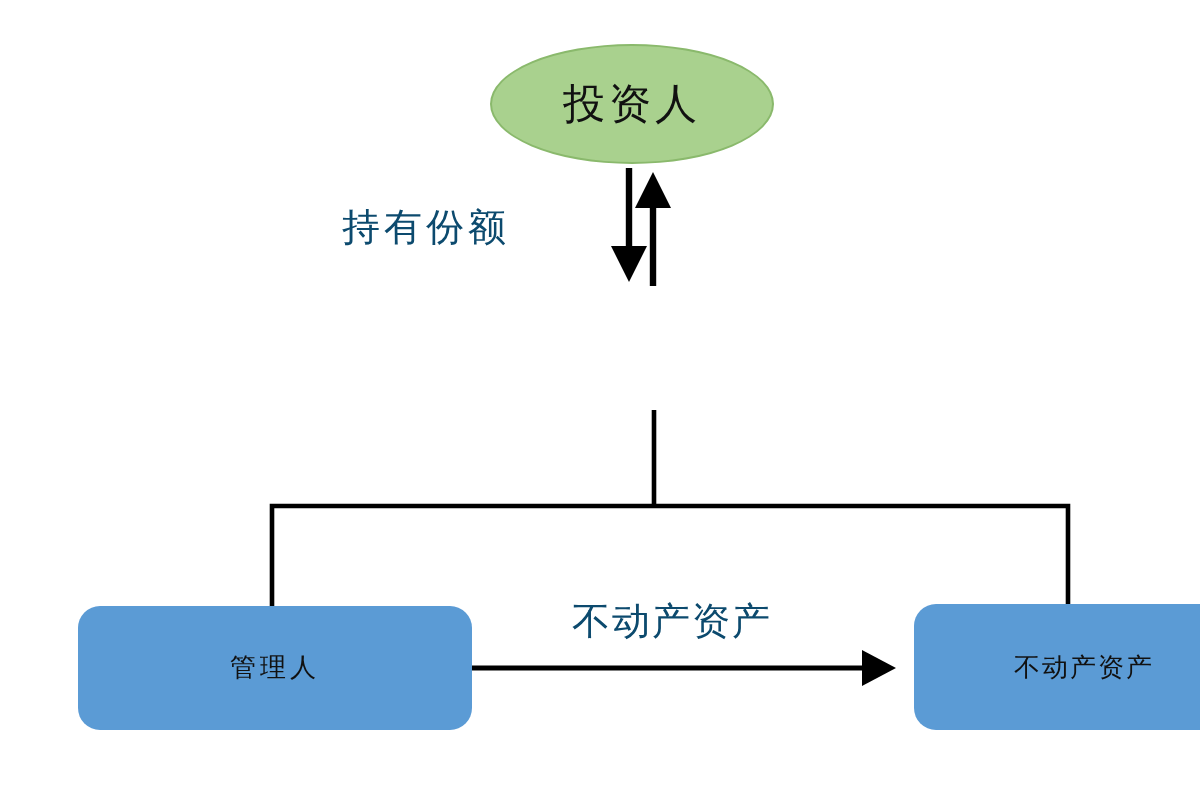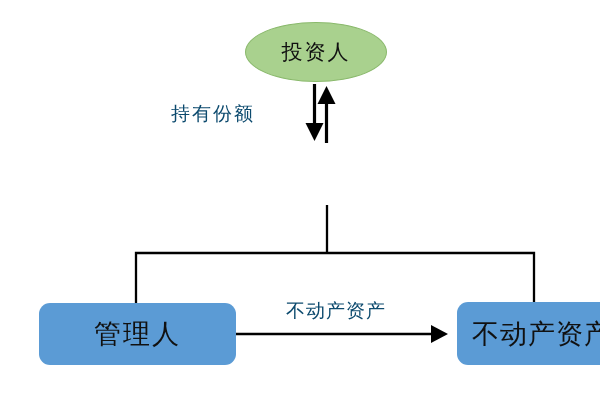--- a/index.html
+++ b/index.html
@@ -39,21 +39,21 @@
     height: 60px;
     background: #a9d18e;
     border: 1.5px solid #8ab96c;
     border-radius: 50%;
     font-size: 21px;
     letter-spacing: 2px;
   }
   .node-rect {
     background: #5b9bd5;
     border-radius: 11px;
-    font-size: 27px;
+    font-size: 13px;
     letter-spacing: 2px;
   }
   .node-reits {
     left: 213px;
     top: 143px;
     width: 170px;
     height: 62px;
     font-size: 20px;
     letter-spacing: 1px;
   }

